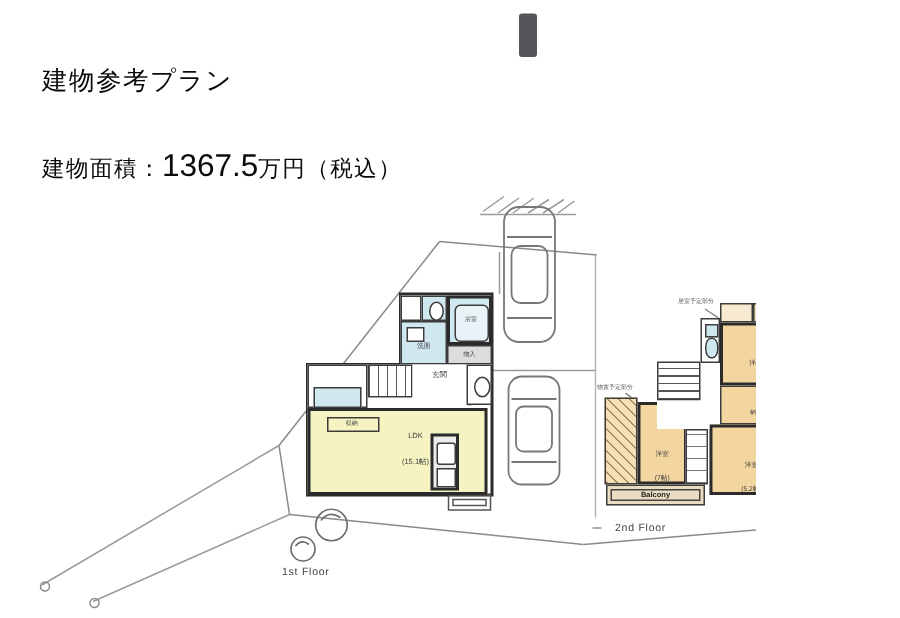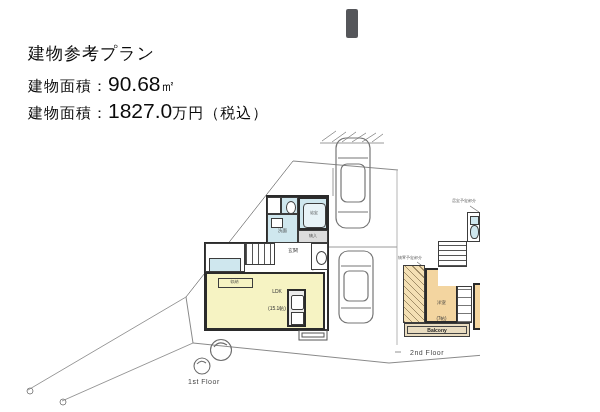--- a/index.html
+++ b/index.html
@@ -1,17 +1,17 @@
 <!DOCTYPE html>
 <html><head>
 <meta charset="utf-8">
 <style>
   html,body{margin:0;padding:0;background:#fff;}
   #canvas{position:relative;width:480px;height:412px;background:#fff;overflow:hidden;
-          font-family:"Liberation Sans","DejaVu Sans",sans-serif;color:#111;}
+          font-family:"Liberation Sans","DejaVu Sans",sans-serif;color:#111;padding-left:24px;}
   .abs{position:absolute;}
   .room{position:absolute;box-sizing:border-box;}
   .w2{border:2px solid #2b2b2b;}
   .w1{border:1px solid #3c3c3c;}
   .lbl{position:absolute;color:#3a3a3a;text-align:center;line-height:1.15;white-space:pre;}
   .s17{font-size:17px;letter-spacing:1px;color:#0a0a0a;}
   .s16{font-size:15px;letter-spacing:1px;color:#0a0a0a;}
   .big{font-size:21px;color:#0a0a0a;}
   .s7{font-size:7px;letter-spacing:.5px;color:#444;}
   .s5{font-size:5px;}
@@ -30,25 +30,22 @@
   .hdr-row span{vertical-align:baseline;}
 </style>
 </head>
 <body>
 
 <div id="canvas">
 
   <div class="hdr-row" style="left:28px;top:42px;">
     <span class="s17">建物参考プラン</span>
   </div>
-  <div class="hdr-row" style="left:28px;top:72px;">
-    <span class="s16">建物面積：</span><span class="big">90.68</span><span class="s16">㎡</span>
-  </div>
   <div class="hdr-row" style="left:28px;top:99px;">
-    <span class="s16">建物面積：</span><span class="big">1827.0</span><span class="s16">万円（税込）</span>
+    <span class="s16">建物面積：</span><span class="big">1367.5</span><span class="s16">万円（税込）</span>
   </div>
 
   <div class="abs" style="left:346px;top:9px;width:12px;height:29px;background:#55565a;border-radius:2px;"></div>
 
   <svg class="abs" style="left:0;top:0;" width="600" height="412" viewBox="0 0 600 412">
     <g stroke="#8a8a8a" stroke-width="1" fill="none">
       <path d="M293,161 L398,170"></path>
       <path d="M293,161 L186,297"></path>
       <path d="M186,297 L193,343"></path>
       <path d="M193,343 L389,363"></path>

